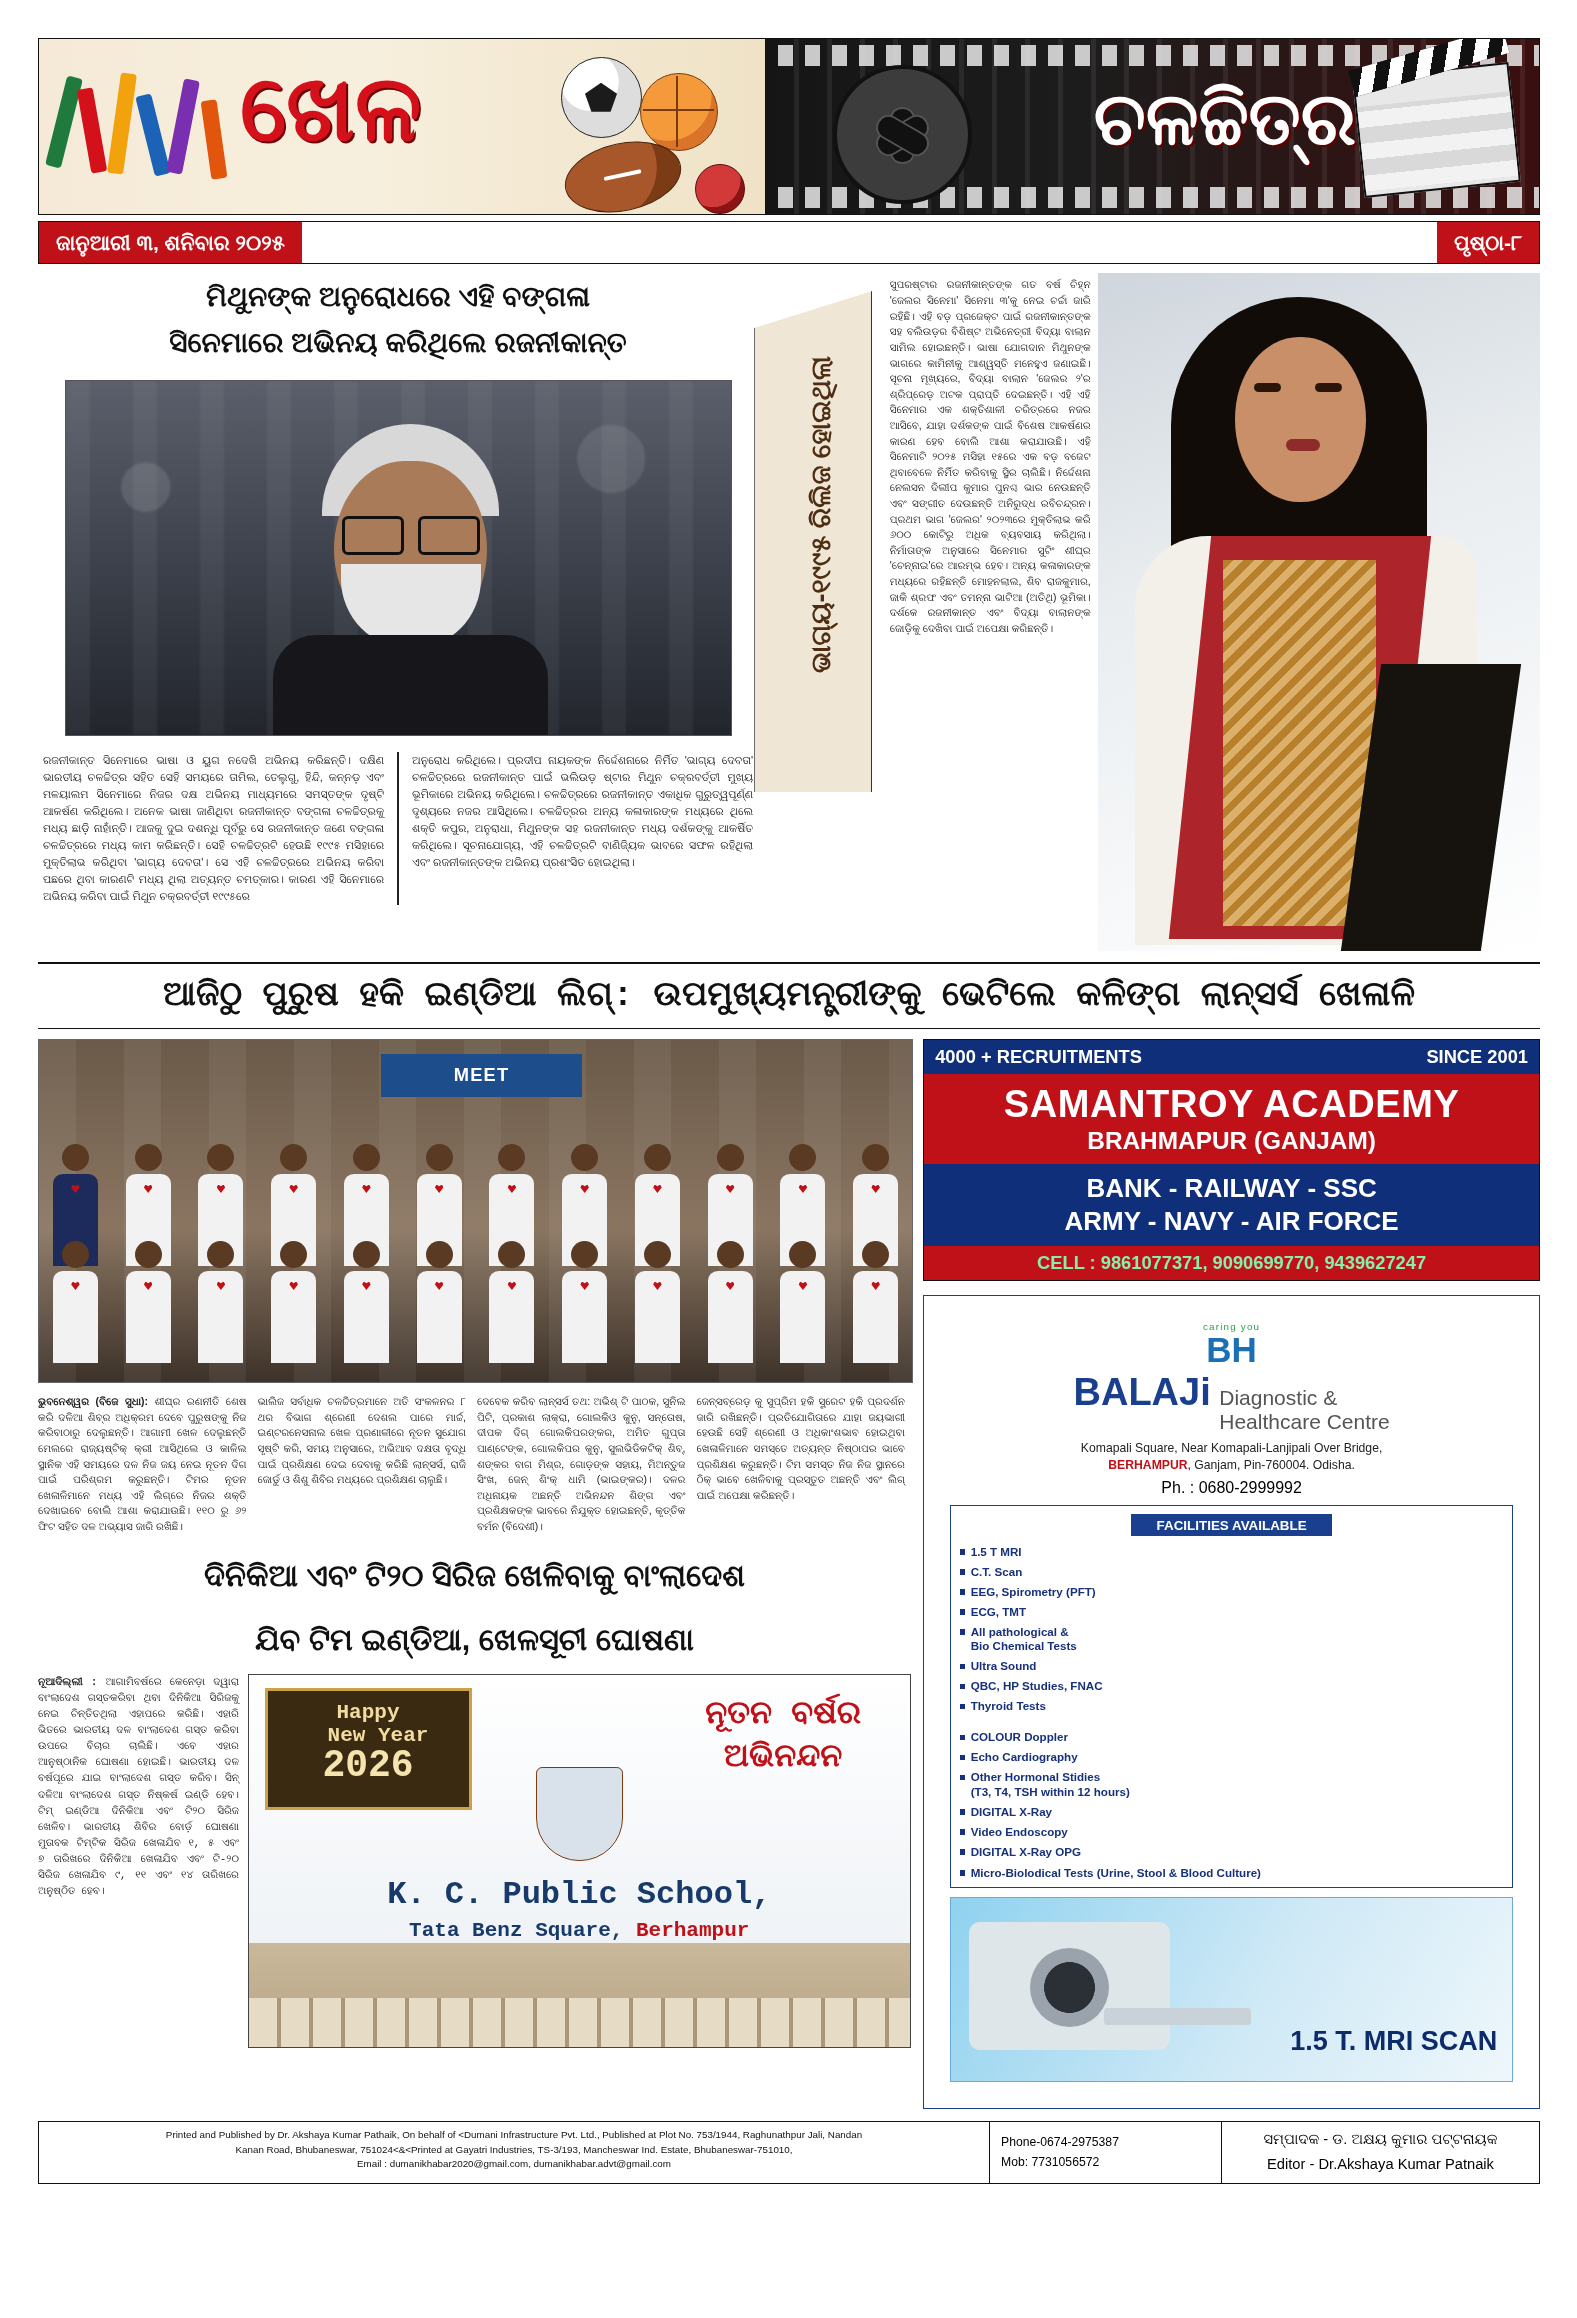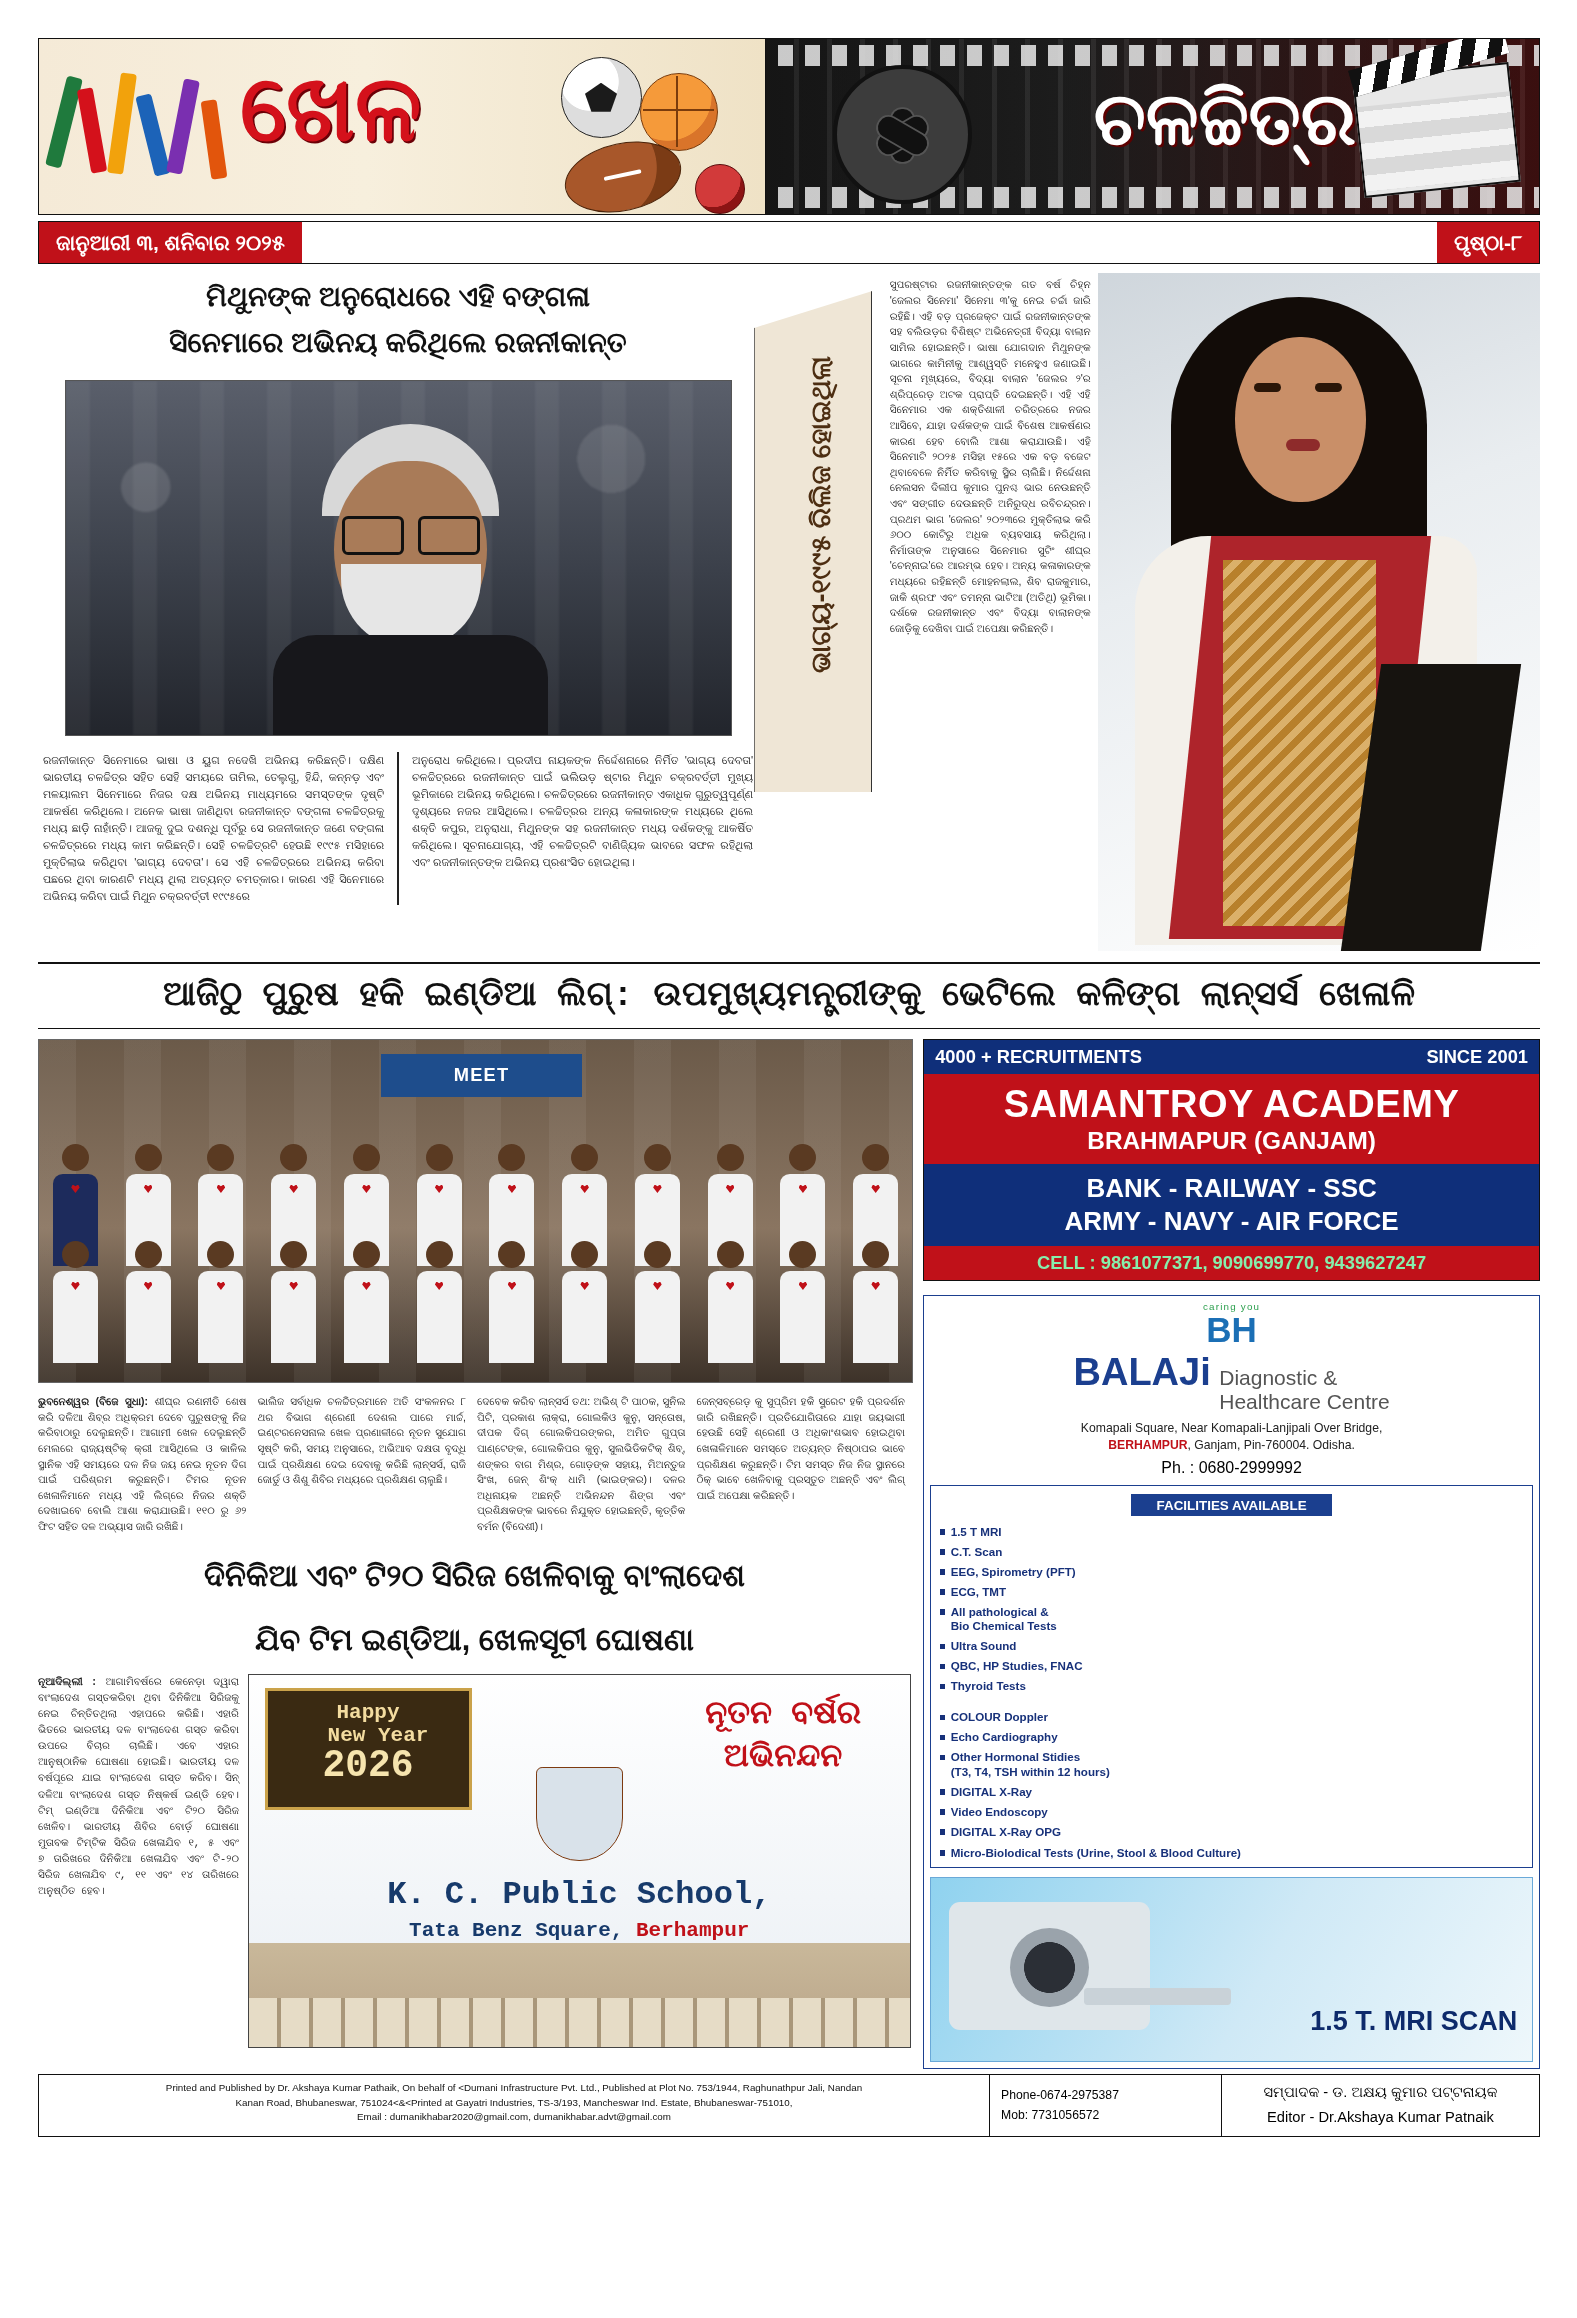--- a/index.html
+++ b/index.html
@@ -164,21 +164,21 @@
 
   
   .mid-right{flex:1;padding-left:12.2px;}
   .ad-samantroy{border:1.8px solid #111;background:#fff;}
   .sa-top{display:flex;justify-content:space-between;background:#0f2f7a;color:#fff;font-size:18.3px;font-weight:bold;padding:6.1px 11px;}
   .sa-name{background:#c01119;color:#fff;text-align:center;font-size:38px;font-weight:bold;padding:8.5px 0 1.2px;letter-spacing:0.6px;}
   .sa-city{background:#c01119;color:#fff;text-align:center;font-size:24.4px;font-weight:bold;padding:0 0 8.5px;}
   .sa-svc{background:#0f2f7a;color:#fff;text-align:center;font-size:26px;font-weight:bold;padding:8.5px 0;line-height:1.25;}
   .sa-cell{background:#c01119;color:#86efac;text-align:center;font-size:18.3px;font-weight:bold;padding:6.1px 0;}
 
-  .ad-balaji{border:1.8px solid #1b3f8f;margin-top:14.7px;padding:6px;}
+  .ad-balaji{border:1.8px solid #1b3f8f;margin-top:14.7px;padding:26px;}
   .bl-logo{text-align:center;font-size:35px;font-weight:bold;color:#1b6fb5;line-height:1;}
   .bl-logo small{display:block;font-size:9.8px;color:#2b9f4d;font-weight:normal;letter-spacing:1.2px;}
   .bl-name{display:flex;align-items:baseline;justify-content:center;gap:8.5px;margin-top:3.7px;}
   .bl-b{font-size:38px;font-weight:bold;color:#1b3f8f;}
   .bl-d{font-size:21px;color:#555;line-height:1.15;}
   .bl-addr{text-align:center;font-size:12.2px;color:#222;margin-top:6.1px;line-height:1.4;}
   .bl-addr b{color:#c01119;}
   .bl-ph{text-align:center;font-size:16px;margin-top:4.9px;}
   .bl-box{border:1.2px solid #1b3f8f;margin-top:7.3px;padding:8.5px;}
   .bl-fac{background:#1b3f8f;color:#fff;font-size:13.4px;font-weight:bold;text-align:center;padding:3.7px 0;width:201px;margin:0 auto 8.5px;}
@@ -210,21 +210,21 @@
      border:1.8px solid #7d3a10;border-radius:6.1px 6.1px 43px 43px;}
   .kc-name{position:absolute;left:0;width:100%;top:201px;text-align:center;font-size:32px;font-weight:bold;color:#173a6b;}
   .kc-sub{position:absolute;left:0;width:100%;top:244px;text-align:center;font-size:21px;font-weight:bold;color:#173a6b;}
   .kc-sub b{color:#c01119;}
   .kc-bldg{position:absolute;left:0;bottom:0;width:100%;height:104px;background:
      linear-gradient(180deg,#c9b89a 0%,#b8a488 100%);}
   .kc-bldg:before{content:"";position:absolute;left:0;bottom:0;width:100%;height:49px;
      background:repeating-linear-gradient(90deg,#e6dcc6 0 28px,#a9977a 28px 32px);}
 
   
-  .footer{display:flex;border:1.8px solid #111;margin-top:5px;height:61px;justify-content:space-between;}
+  .footer{display:flex;border:1.8px solid #111;margin-top:12px;height:61px;justify-content:space-between;}
   .f-left{flex:1;font-size:9.8px;line-height:1.5;padding:6.1px 8.5px;text-align:center;color:#111;}
   .f-mid{flex:0 0 220px;border-left:1.8px solid #111;border-right:1.8px solid #111;font-size:12.2px;
      display:flex;flex-direction:column;justify-content:center;padding-left:11px;line-height:1.7;}
   .f-right{flex:0 0 317px;font-size:14.7px;display:flex;flex-direction:column;justify-content:center;align-items:center;line-height:1.7;}
 </style>
 </head>
 <body>
 
 <div class="page">
  <div class="sheet">

